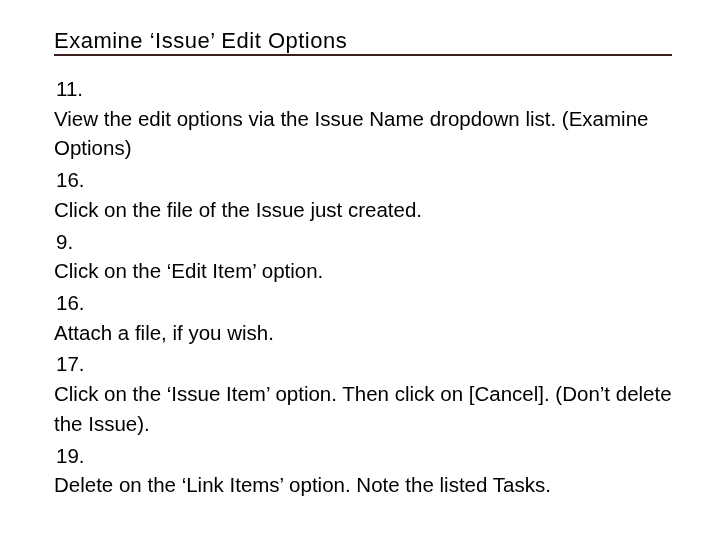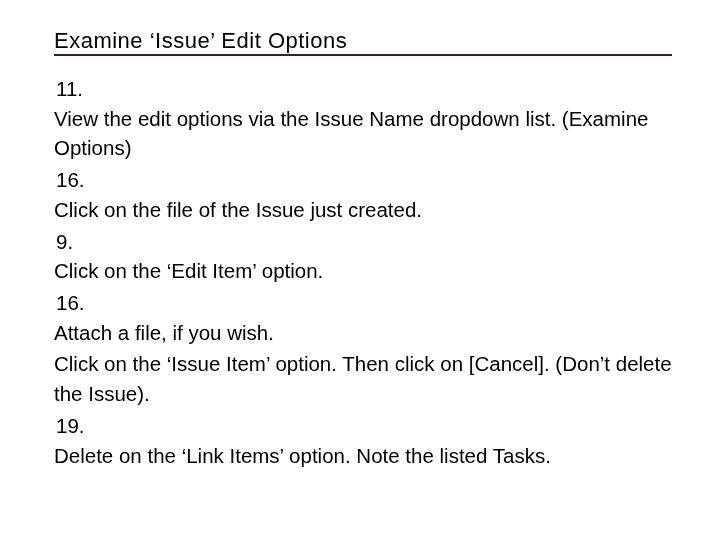--- a/index.html
+++ b/index.html
@@ -57,19 +57,20 @@
   </li>
   <li class="list-item">
     <span class="list-number">9.</span>
     <span class="list-text">Click on the ‘Edit Item’ option.</span>
   </li>
   <li class="list-item">
     <span class="list-number">16.</span>
     <span class="list-text">Attach a file, if you wish.</span>
   </li>
   <li class="list-item">
+    <span class="list-number">17.</span>
     <span class="list-text">Click on the ‘Issue Item’ option. Then click on [Cancel]. (Don’t delete the Issue).</span>
   </li>
   <li class="list-item">
     <span class="list-number">19.</span>
     <span class="list-text">Delete on the ‘Link Items’ option. Note the listed Tasks.</span>
   </li>
 </ol>
 
 </body></html>

